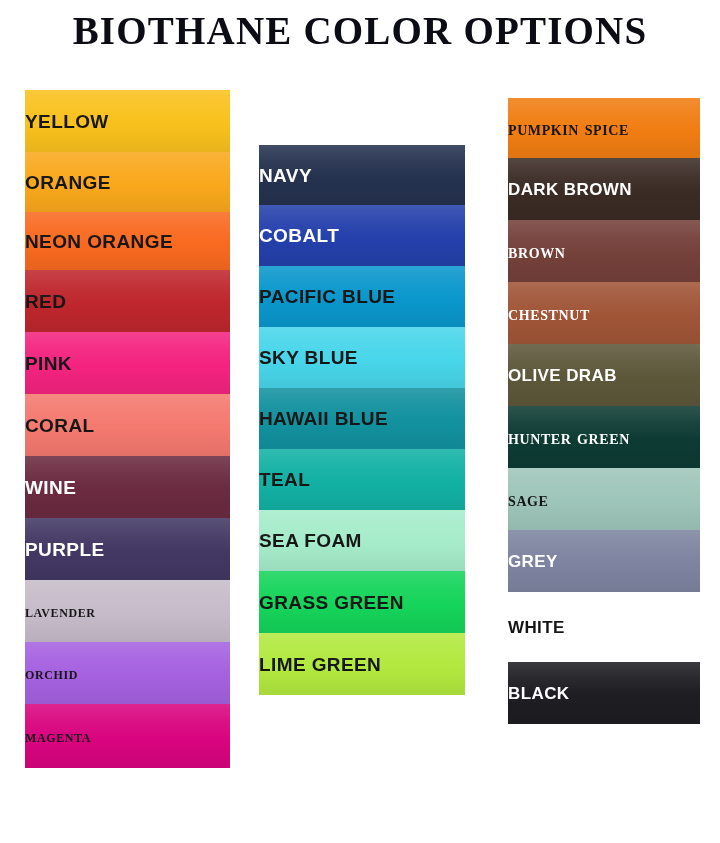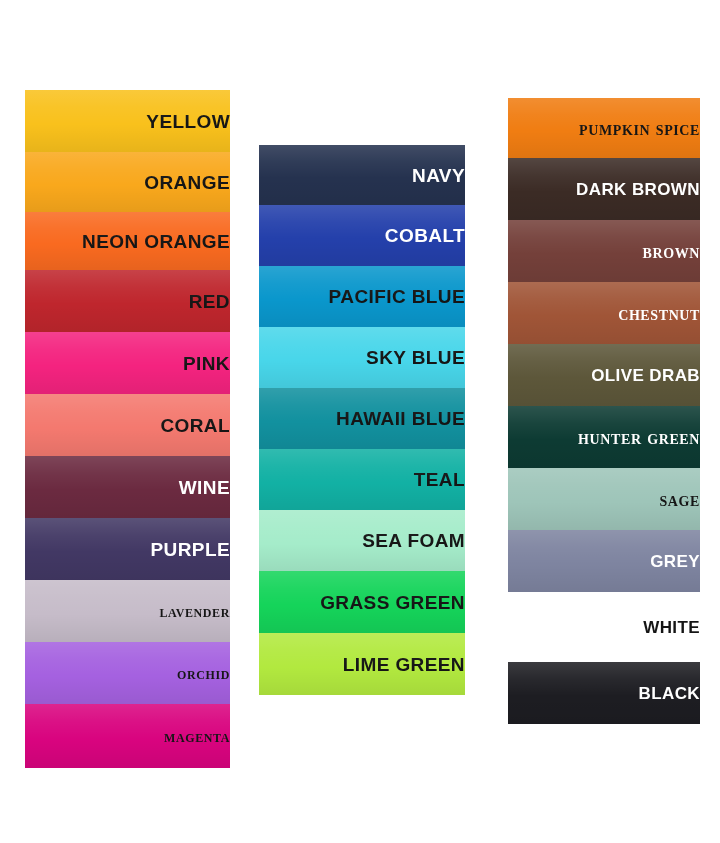--- a/index.html
+++ b/index.html
@@ -53,21 +53,21 @@
 
   #col-1 { left: 25px;  top: 90px;  width: 205px; }
   #col-2 { left: 259px; top: 145px; width: 206px; }
   #col-3 { left: 508px; top: 98px;  width: 192px; }
 
   
   .swatch {
     position: relative;
     display: flex;
     align-items: center;
-    justify-content: flex-end;
+    justify-content: flex-start;
     box-sizing: border-box;
     overflow: hidden;
   }
 
   .swatch-label {
     font-weight: bold;
     line-height: 1;
     white-space: nowrap;
     text-align: center;
     pointer-events: none;
@@ -111,20 +111,21 @@
   
   .gap {
     width: 100%;
   }
 </style>
 </head>
 <body>
 
 <div class="page">
 
+  <div class="title">BIOTHANE COLOR OPTIONS</div>
 
   <div class="columns">
     <div class="column" id="col-1">
         <div class="swatch" style="height: 62px; background: rgb(249, 193, 28);">
           <div class="sheen"></div>
           <div class="swatch-label lbl-sans" style="color: rgb(21, 21, 21);">YELLOW</div>
         </div>
         <div class="swatch" style="height: 60px; background: rgb(249, 168, 28);">
           <div class="sheen"></div>
           <div class="swatch-label lbl-sans" style="color: rgb(21, 21, 21);">ORANGE</div>

